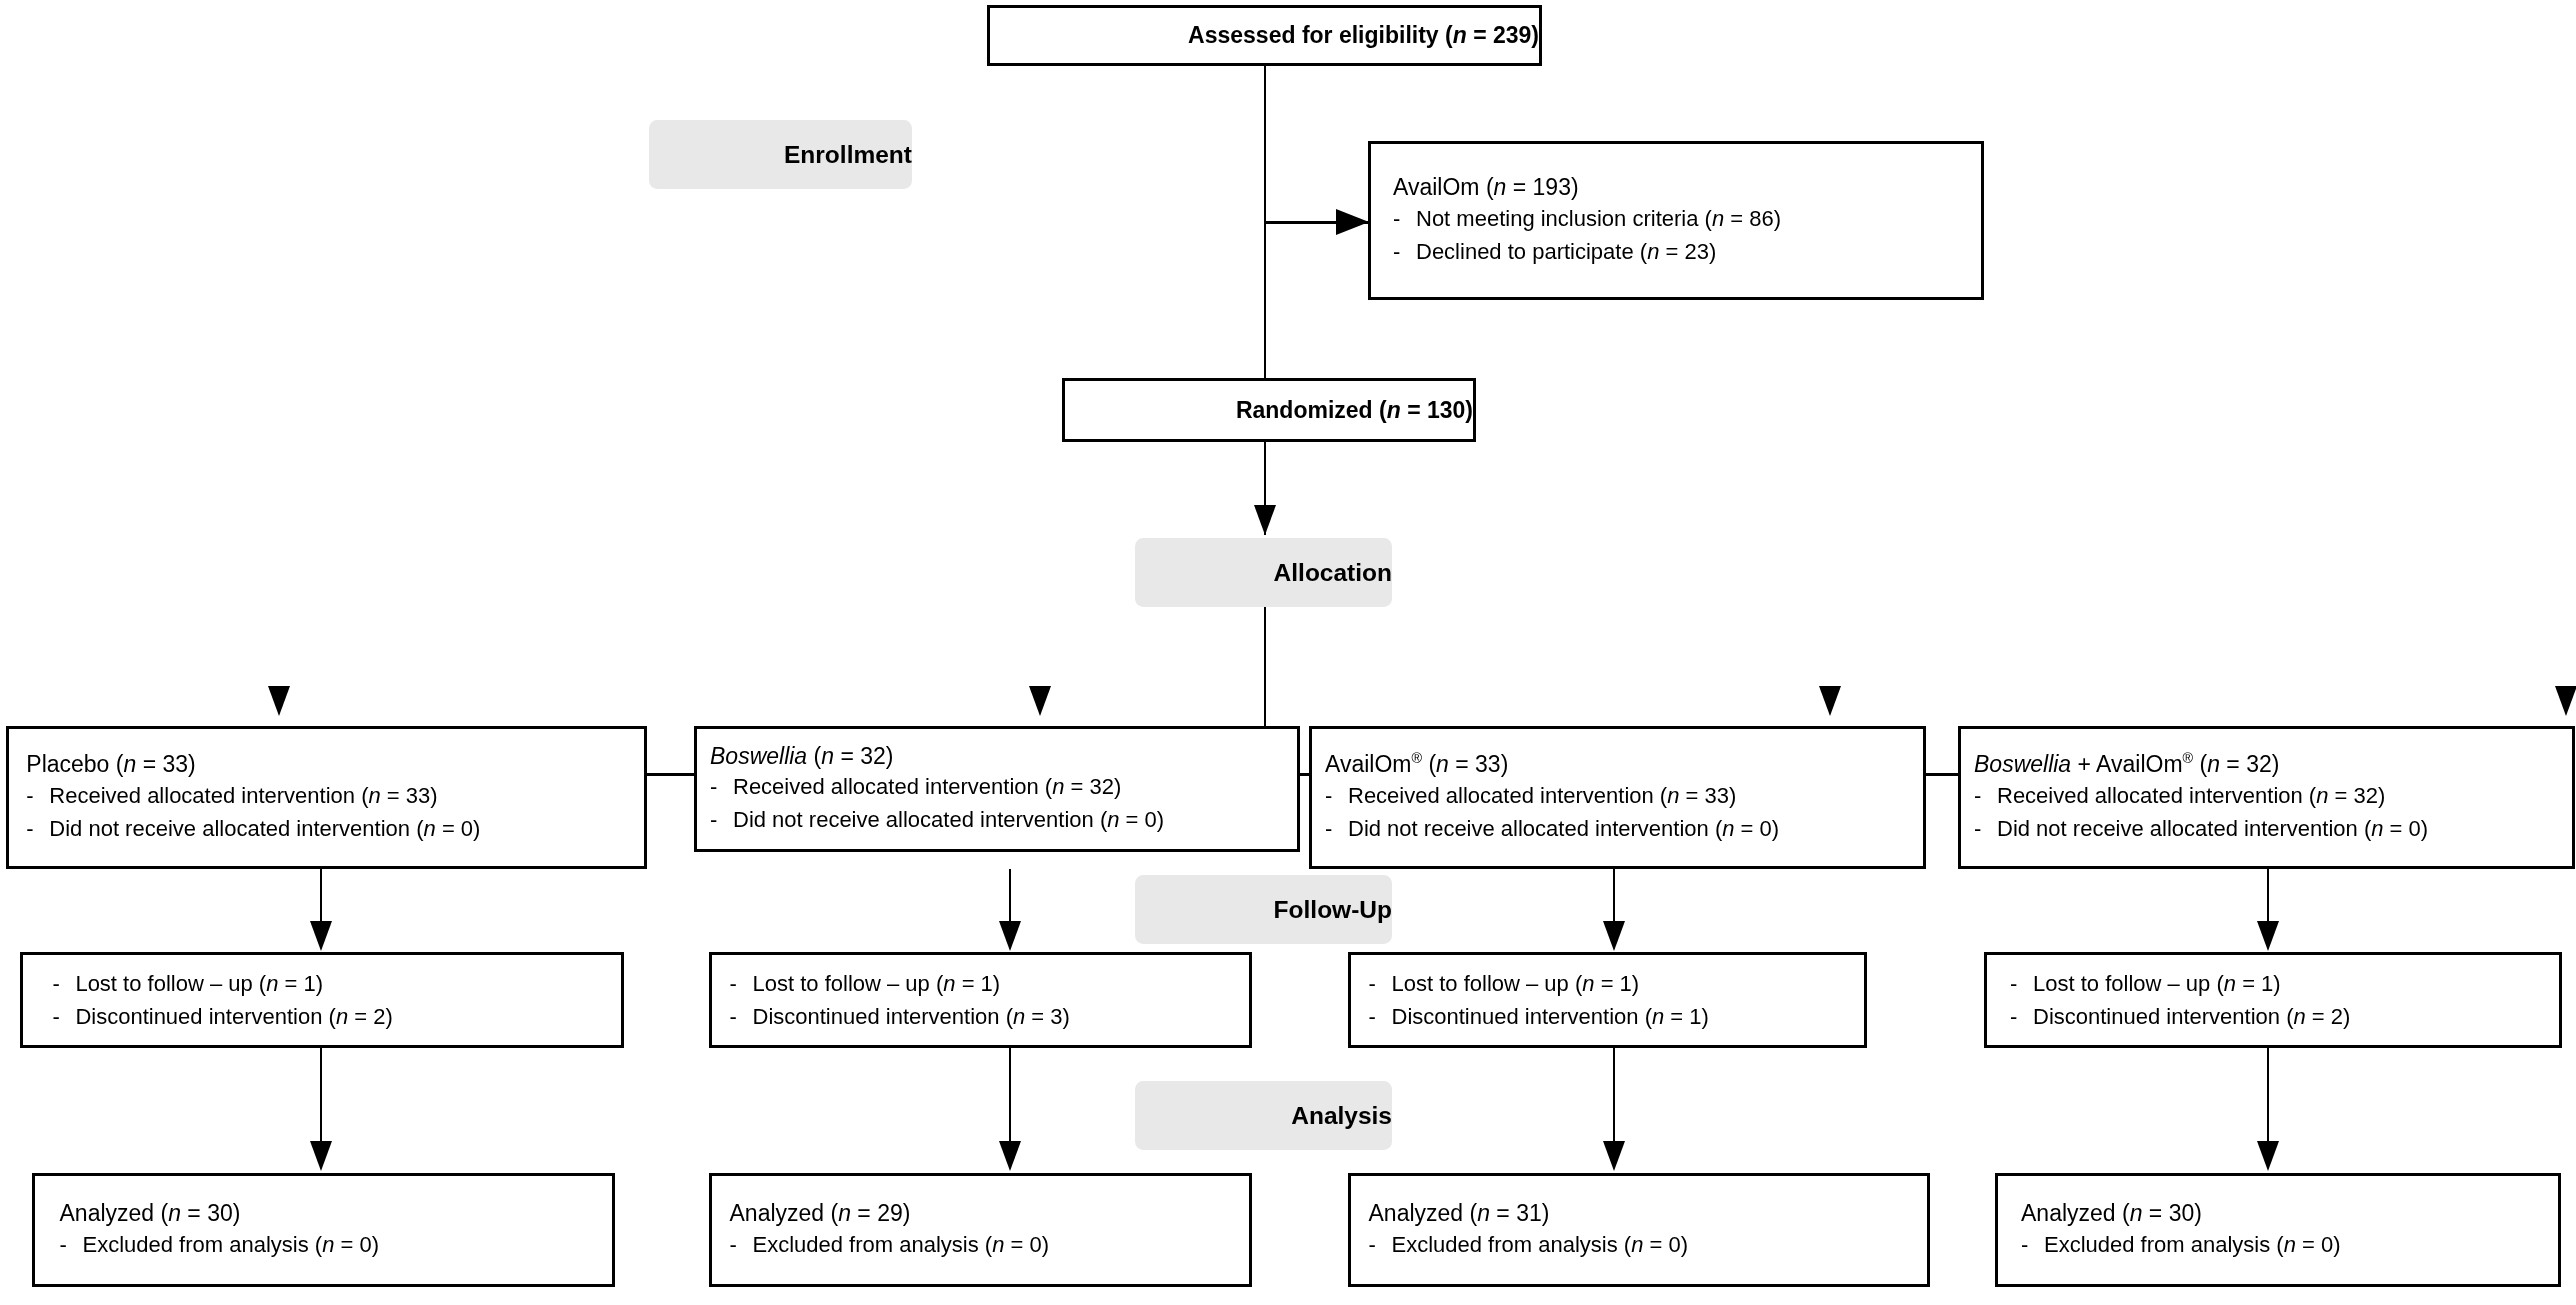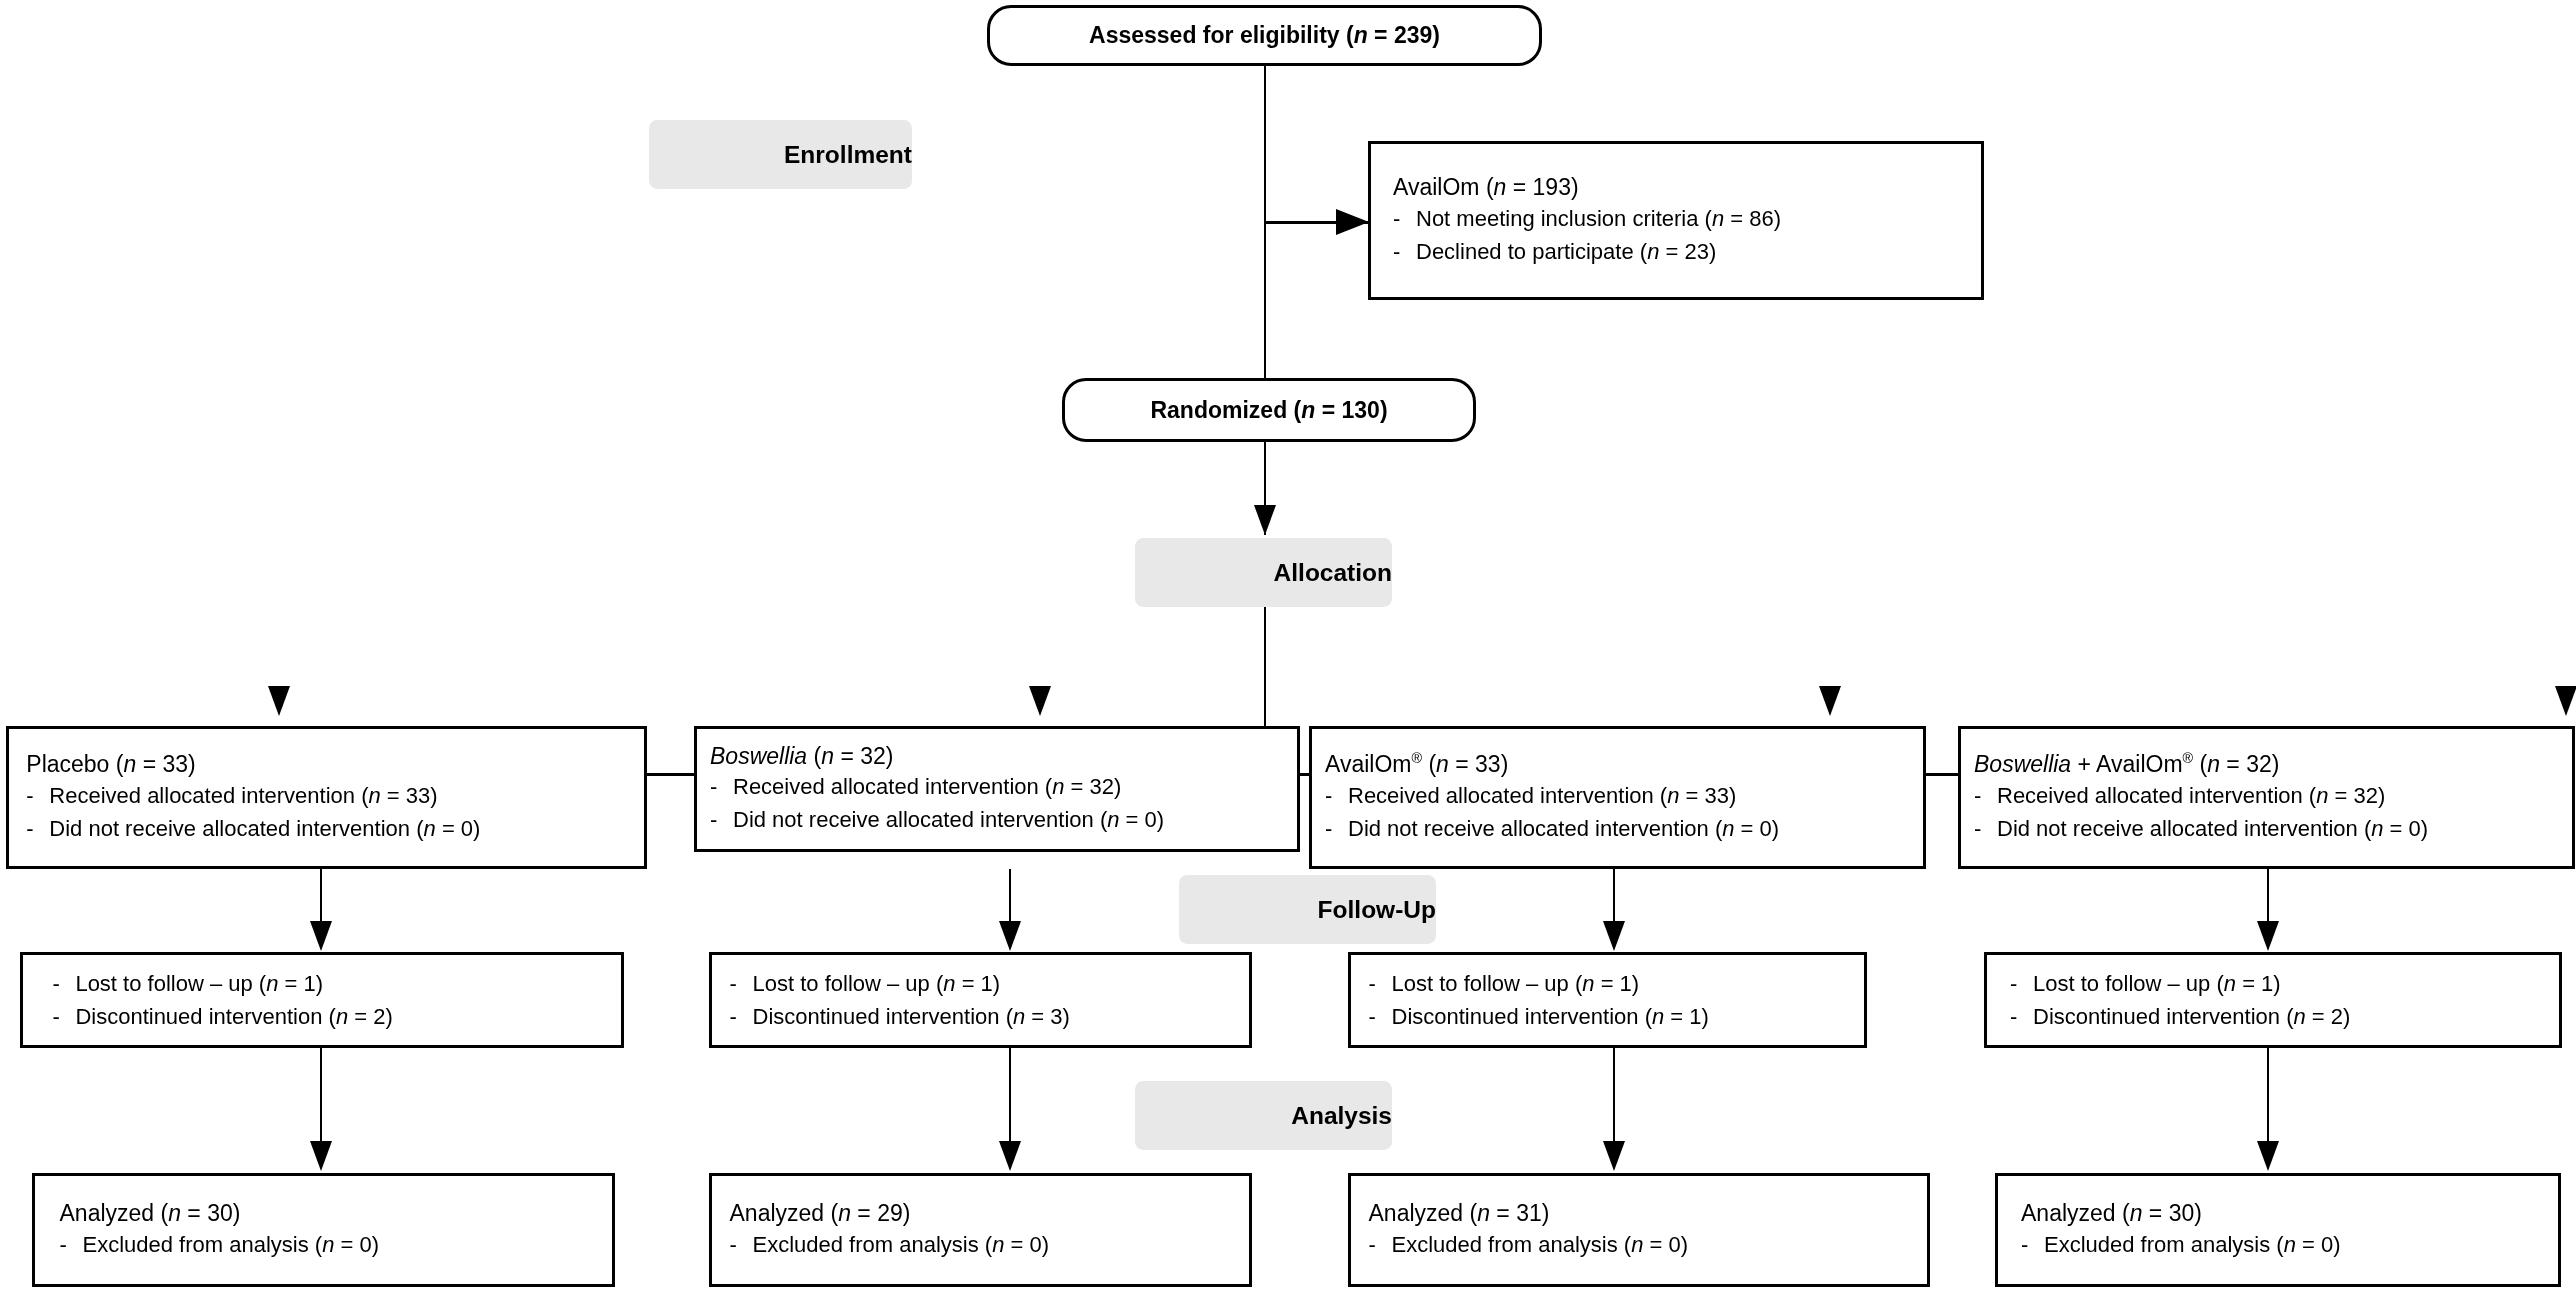--- a/index.html
+++ b/index.html
@@ -13,21 +13,21 @@
 
   
   .box {
     position: absolute;
     background: #ffffff;
     border: 3.5px solid #000000;
     display: flex;
     flex-direction: column;
     justify-content: center;
   }
-  .box.center { align-items: center; border-radius: 24px; }
+  .box.center { align-items: flex-end; }
   .box-title {
     font-size: 23px;
     font-weight: bold;
     color: #000;
     white-space: nowrap;
     line-height: 1.25;
   }
   .box-title-plain {
     font-size: 23px;
     font-weight: normal;
@@ -198,21 +198,21 @@
 
   <div class="vline" style="left:1009px; top:869px; height:67px;"></div>
   <div class="arrow-down" style="left:999px; top:921px;"></div>
 
   <div class="vline" style="left:1613px; top:869px; height:67px;"></div>
   <div class="arrow-down" style="left:1603px; top:921px;"></div>
 
   <div class="vline" style="left:2267px; top:869px; height:67px;"></div>
   <div class="arrow-down" style="left:2257px; top:921px;"></div>
 
-  <div class="stage-label" style="left:1135px; top:875px; width:257px; height:69px;margin-left:44px;">
+  <div class="stage-label" style="left:1135px; top:875px; width:257px; height:69px;">
     <span>Follow-Up</span>
   </div>
 
   <div class="box" style="left:20.4px; top:952px; width:604px; height:96px; padding:0 0 0 29px;">
     <div class="bullet-list">
       <div class="bullet-row">
         <span class="dash">-</span>
         <span><span>Lost to follow – up (</span><span class="it">n</span><span> = 1)</span></span>
       </div>
       <div class="bullet-row">

